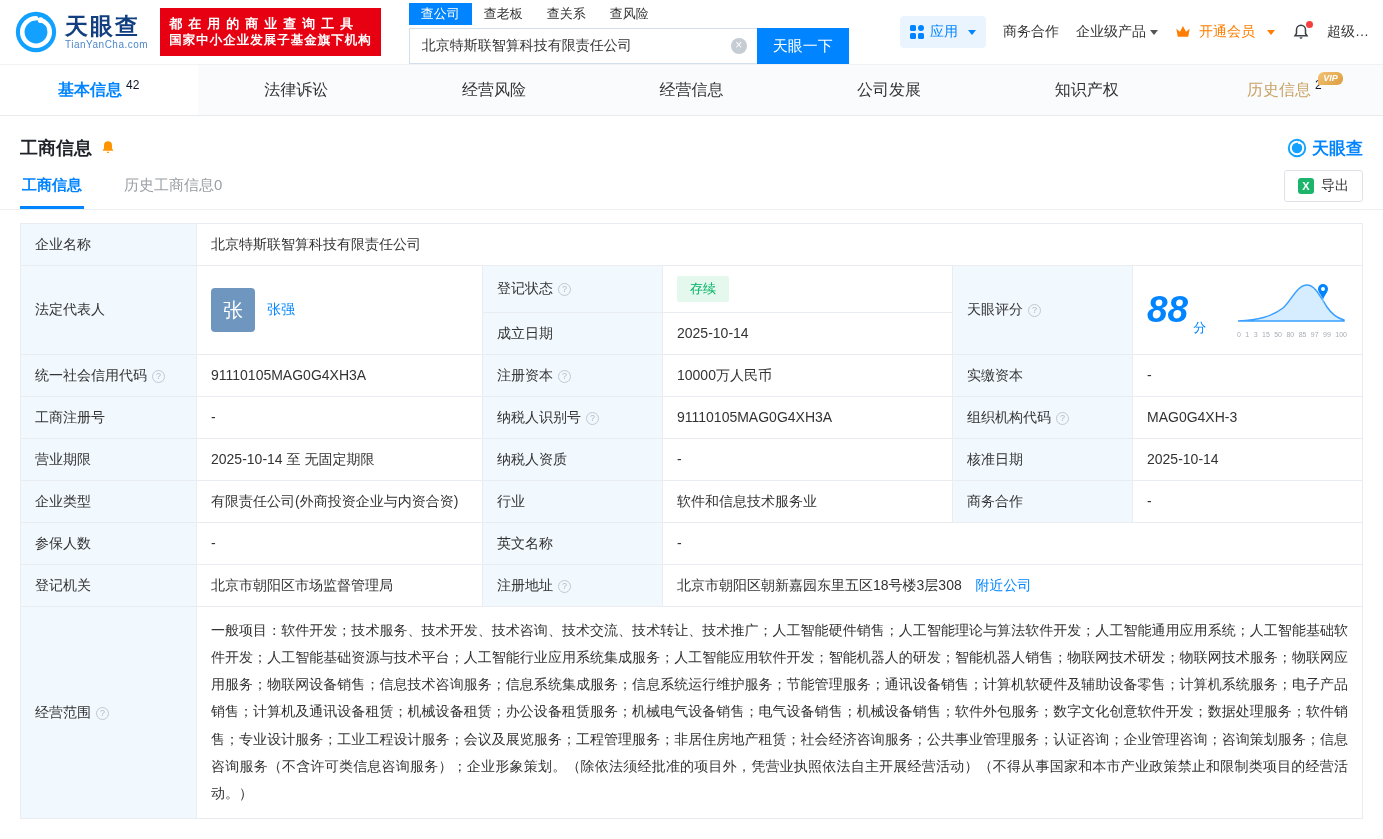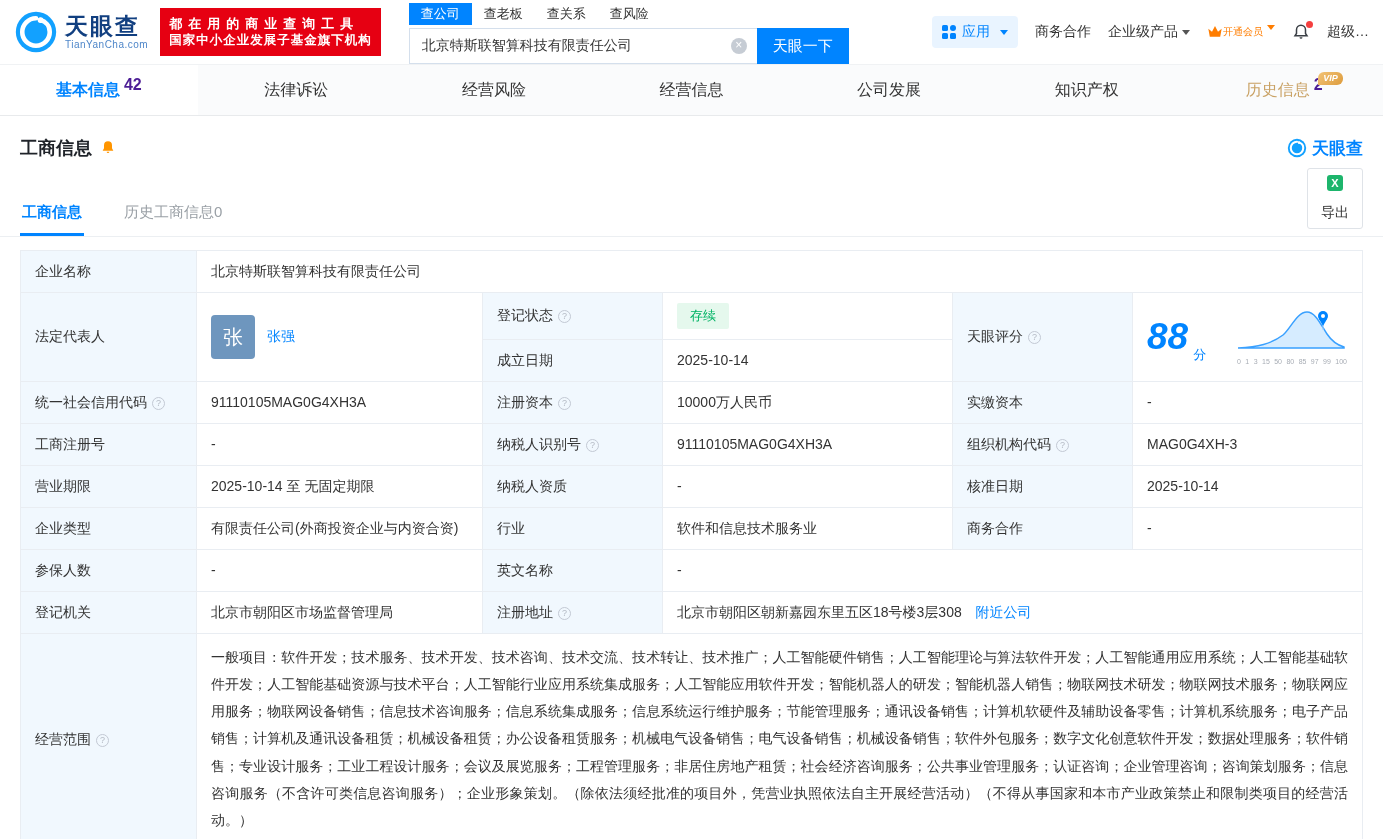--- a/index.html
+++ b/index.html
@@ -31,43 +31,43 @@
   .clear-icon { position:absolute; right:10px; width:16px; height:16px; border-radius:50%; background:#c6ccd4; color:#fff; font-size:12px; line-height:15px; text-align:center; cursor:pointer; }
   .clear-icon::after { content:"×"; }
   .search-btn { width:92px; height:36px; background:#0084ff; color:#fff; border:none; font-size:15px; cursor:pointer; font-family:inherit; }
 
   .top-right { margin-left:auto; display:flex; align-items:center; gap:17px; white-space:nowrap; flex:none; }
   .app-btn { display:flex; align-items:center; gap:6px; background:#e9f4ff; color:#0084ff; padding:7px 10px; border-radius:4px; font-size:14px; cursor:pointer; }
   .caret { width:0; height:0; border-left:4px solid transparent; border-right:4px solid transparent; border-top:5px solid #555; display:inline-block; margin-left:4px; }
   .caret.blue { border-top-color:#0084ff; }
   .caret.orange { border-top-color:#ff7d00; }
   .nav-link { font-size:14px; color:#333; cursor:pointer; display:inline-flex; align-items:center; }
-  .vip-link { color:#ff7d00; font-size:10px; display:inline-flex; align-items:flex-start; gap:0; cursor:pointer; }
+  .vip-link { color:#ff7d00; font-size:14px; display:inline-flex; align-items:center; gap:8px; cursor:pointer; }
   .bell-wrap { position:relative; display:inline-flex; cursor:pointer; }
   .bell-dot { position:absolute; top:-2px; right:-3px; width:7px; height:7px; background:#f53f3f; border-radius:50%; }
 
   
   .main-tabs { display:flex; height:52px; background:#fafbfc; border-top:1px solid #f0f2f4; border-bottom:1px solid #e8eaec; }
   .mtab { flex:1; display:flex; align-items:center; justify-content:center; font-size:16px; color:#333; cursor:pointer; position:relative; gap:4px; }
   .mtab.active { background:#fff; color:#0084ff; font-weight:bold; }
-  .mtab .count { font-size:16px; color:#4c1d95; font-weight:bold; transform:translateY(-5px); }
+  .mtab .count { font-size:12px; color:#0f172a; font-weight:normal; transform:translateY(-5px); }
   .mtab.gold { color:#c9a265; }
   .vip-badge { position:absolute; left:50%; margin-left:34px; top:7px; font-size:9px; font-style:italic; font-weight:bold; color:#fff; background:linear-gradient(135deg,#f2c377,#dd9c3d); padding:1px 5px; border-radius:6px 6px 6px 0; line-height:11px; }
 
   
   .section-head { display:flex; justify-content:space-between; align-items:center; padding:20px 20px 4px; }
   .sec-title-wrap { display:flex; align-items:center; gap:8px; }
   .sec-title { font-size:18px; font-weight:bold; color:#1f2329; }
   .watermark { display:flex; align-items:center; gap:5px; font-size:17px; color:#0084ff; font-weight:bold; }
 
   
   .subtabs-row { display:flex; align-items:flex-end; padding:0 20px; border-bottom:1px solid #eceff2; margin-top:4px; }
   .subtab { font-size:15px; padding:8px 2px 11px; margin-right:38px; color:#9aa0a6; cursor:pointer; border-bottom:3px solid transparent; }
   .subtab.active { color:#0084ff; font-weight:bold; border-bottom-color:#0084ff; }
-  .export-btn { margin-left:auto; margin-bottom:7px; display:flex; align-items:center; gap:13px; background:#fff; border:1px solid #dfe3e8; border-radius:3px; padding:6px 13px; font-size:14px; color:#333; cursor:pointer; font-family:inherit;flex-direction:column; }
+  .export-btn { margin-left:auto; margin-bottom:7px; display:flex; align-items:center; gap:7px; background:#fff; border:1px solid #dfe3e8; border-radius:3px; padding:6px 13px; font-size:14px; color:#333; cursor:pointer; font-family:inherit; }
   .xls-icon { width:16px; height:16px; background:#1db56c; border-radius:3px; color:#fff; font-size:11px; font-weight:bold; text-align:center; line-height:16px; display:inline-block; }
   .xls-icon::after { content:"X"; }
 
   
   .info-table { width:1343px; margin:13px 20px 0; border-collapse:collapse; table-layout:fixed; }
   .info-table td { border:1px solid #e9edf2; padding:10px 14px; font-size:14px; line-height:1.5; vertical-align:middle; word-break:break-all; }
   td.lbl { background:#f1f8fe; color:#333; }
   .q { display:inline-block; width:13px; height:13px; border:1px solid #c3c9d4; border-radius:50%; color:#b4bac4; font-size:9px; line-height:11px; text-align:center; margin-left:5px; vertical-align:1px; cursor:pointer; }
   .q::after { content:"?"; }
   .rep { display:flex; align-items:center; gap:12px; }

